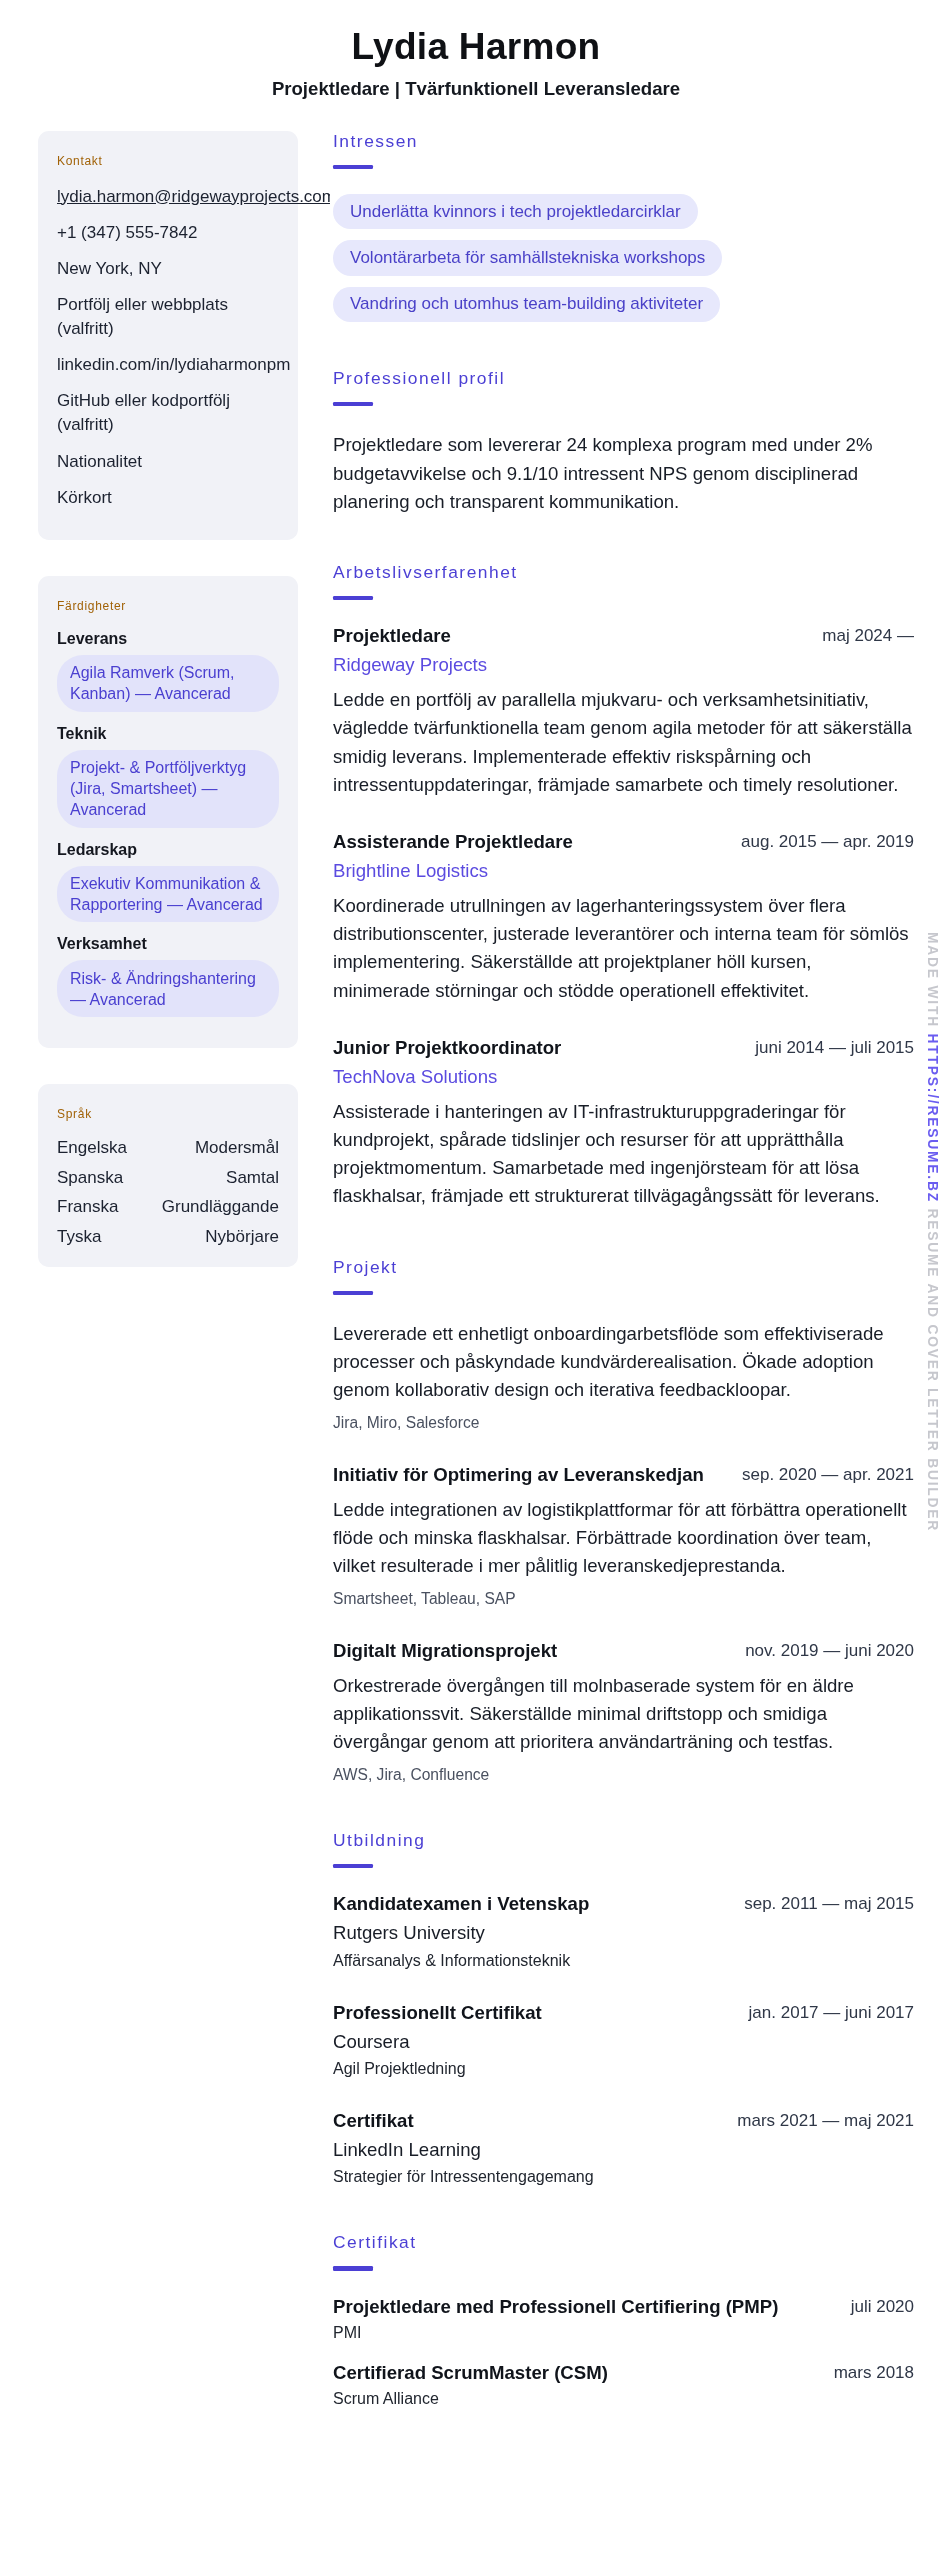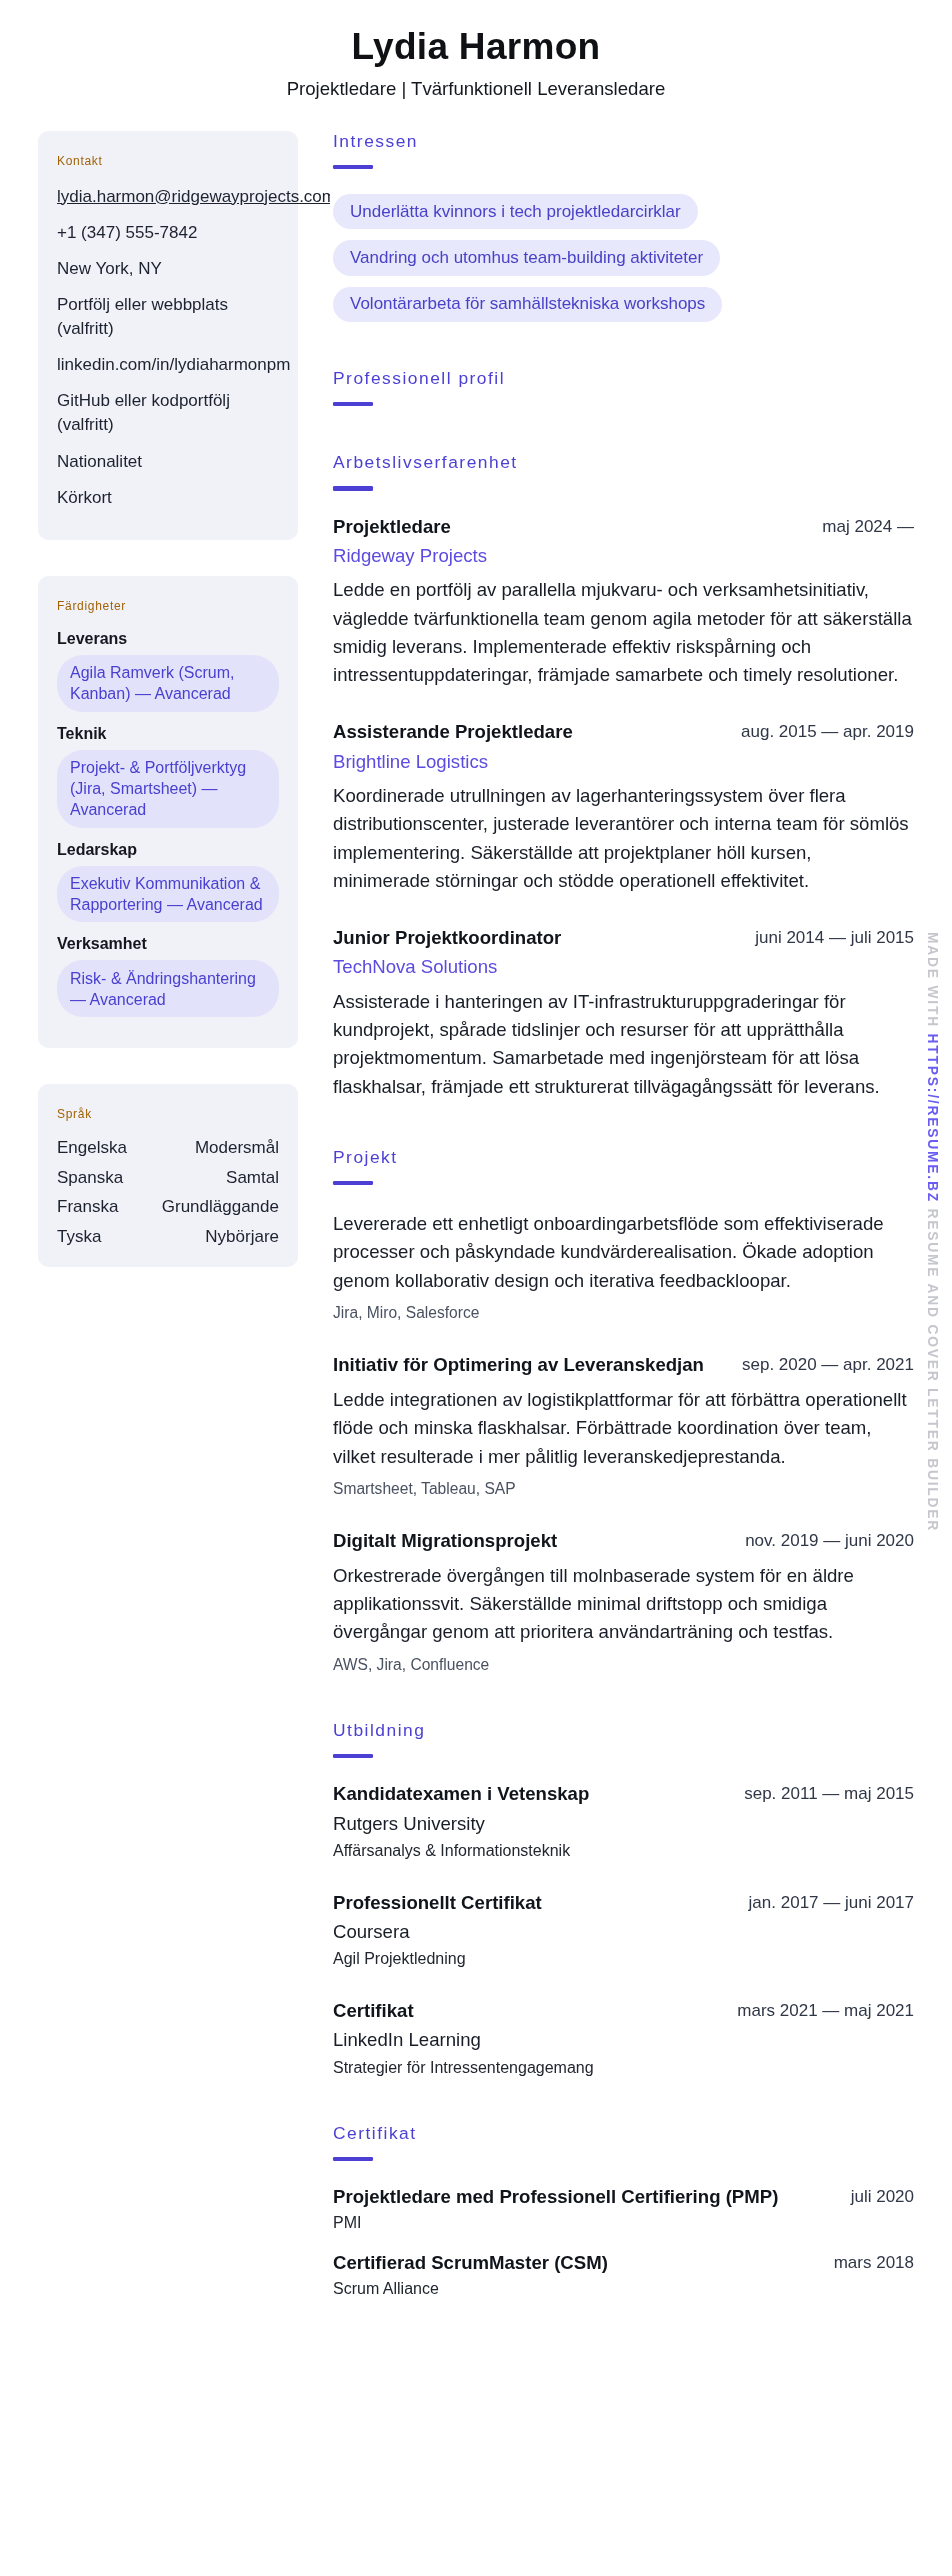--- a/index.html
+++ b/index.html
@@ -4,21 +4,21 @@
 <style>
   html,body { margin:0; padding:0; background:#ffffff; }
   .page {
     width:952px; height:2576px; background:#ffffff; position:relative;
     overflow:hidden; font-family:"Liberation Sans","DejaVu Sans",sans-serif;
     color:#1a202c; box-sizing:border-box;
   }
   
   .header { text-align:center; padding-top:26px; }
   .name { font-size:37px; font-weight:700; color:#0f1115; margin:0; letter-spacing:0.3px; }
-  .subtitle { font-size:18.6px; color:#14181f; margin-top:9.6px; }
+  .subtitle { font-size:18.6px; color:#14181f; margin-top:9.6px;font-weight:bold; }
 
   
   .columns { display:flex; padding:0 38px 0 38px; margin-top:31px; gap:35px; align-items:flex-start; }
   .sidebar { width:260px; flex:none; }
   .main { flex:1; min-width:0; }
 
   
   .side-box { background:#f1f2f7; border-radius:10.8px; padding:23px 19px 18px 19px; margin-bottom:36px; }
   .side-heading { font-size:12px; font-weight:400; color:#a16207; letter-spacing:0.7px; margin:0 0 17px 0; }
   .contact-item { font-size:17px; line-height:1.42; color:#1c2230; margin-bottom:12px; }
@@ -134,28 +134,29 @@
 
     </div>
 
     <div class="main">
 
       <div class="section">
         <h2 class="sec-title">Intressen</h2>
         <div class="sec-rule"></div>
         <div class="pill-stack">
           <span class="interest-pill">Underlätta kvinnors i tech projektledarcirklar</span>
+          <span class="interest-pill">Volontärarbeta för samhällstekniska workshops</span>
           <span class="interest-pill">Vandring och utomhus team-building aktiviteter</span>
-          <span class="interest-pill">Volontärarbeta för samhällstekniska workshops</span>
         </div>
       </div>
 
       <div class="section">
         <h2 class="sec-title">Professionell profil</h2>
         <div class="sec-rule"></div>
+        <p class="profile-text">Projektledare som levererar 24 komplexa program med under 2% budgetavvikelse och 9.1/10 intressent NPS genom disciplinerad planering och transparent kommunikation.</p>
       </div>
 
       <div class="section">
         <h2 class="sec-title">Arbetslivserfarenhet</h2>
         <div class="sec-rule"></div>
 
         <div class="entry">
           <div class="entry-head">
             <span class="entry-title">Projektledare</span>
             <span class="entry-date">maj 2024 —</span>

